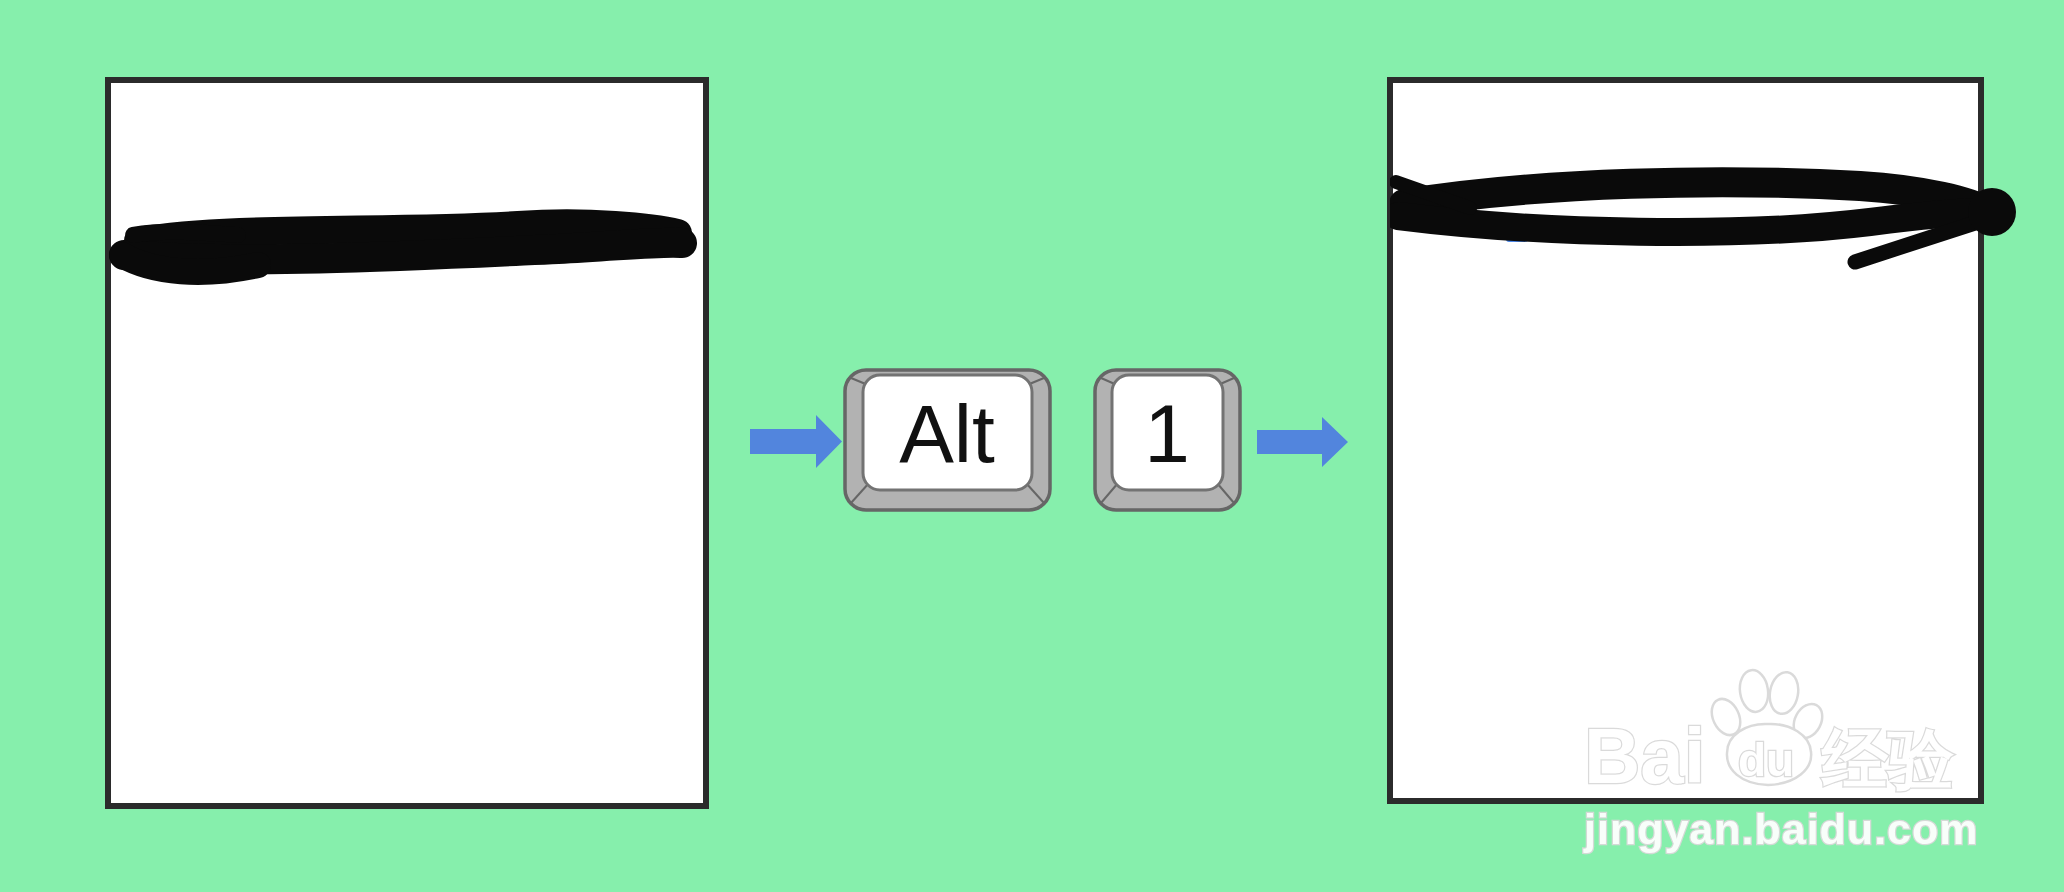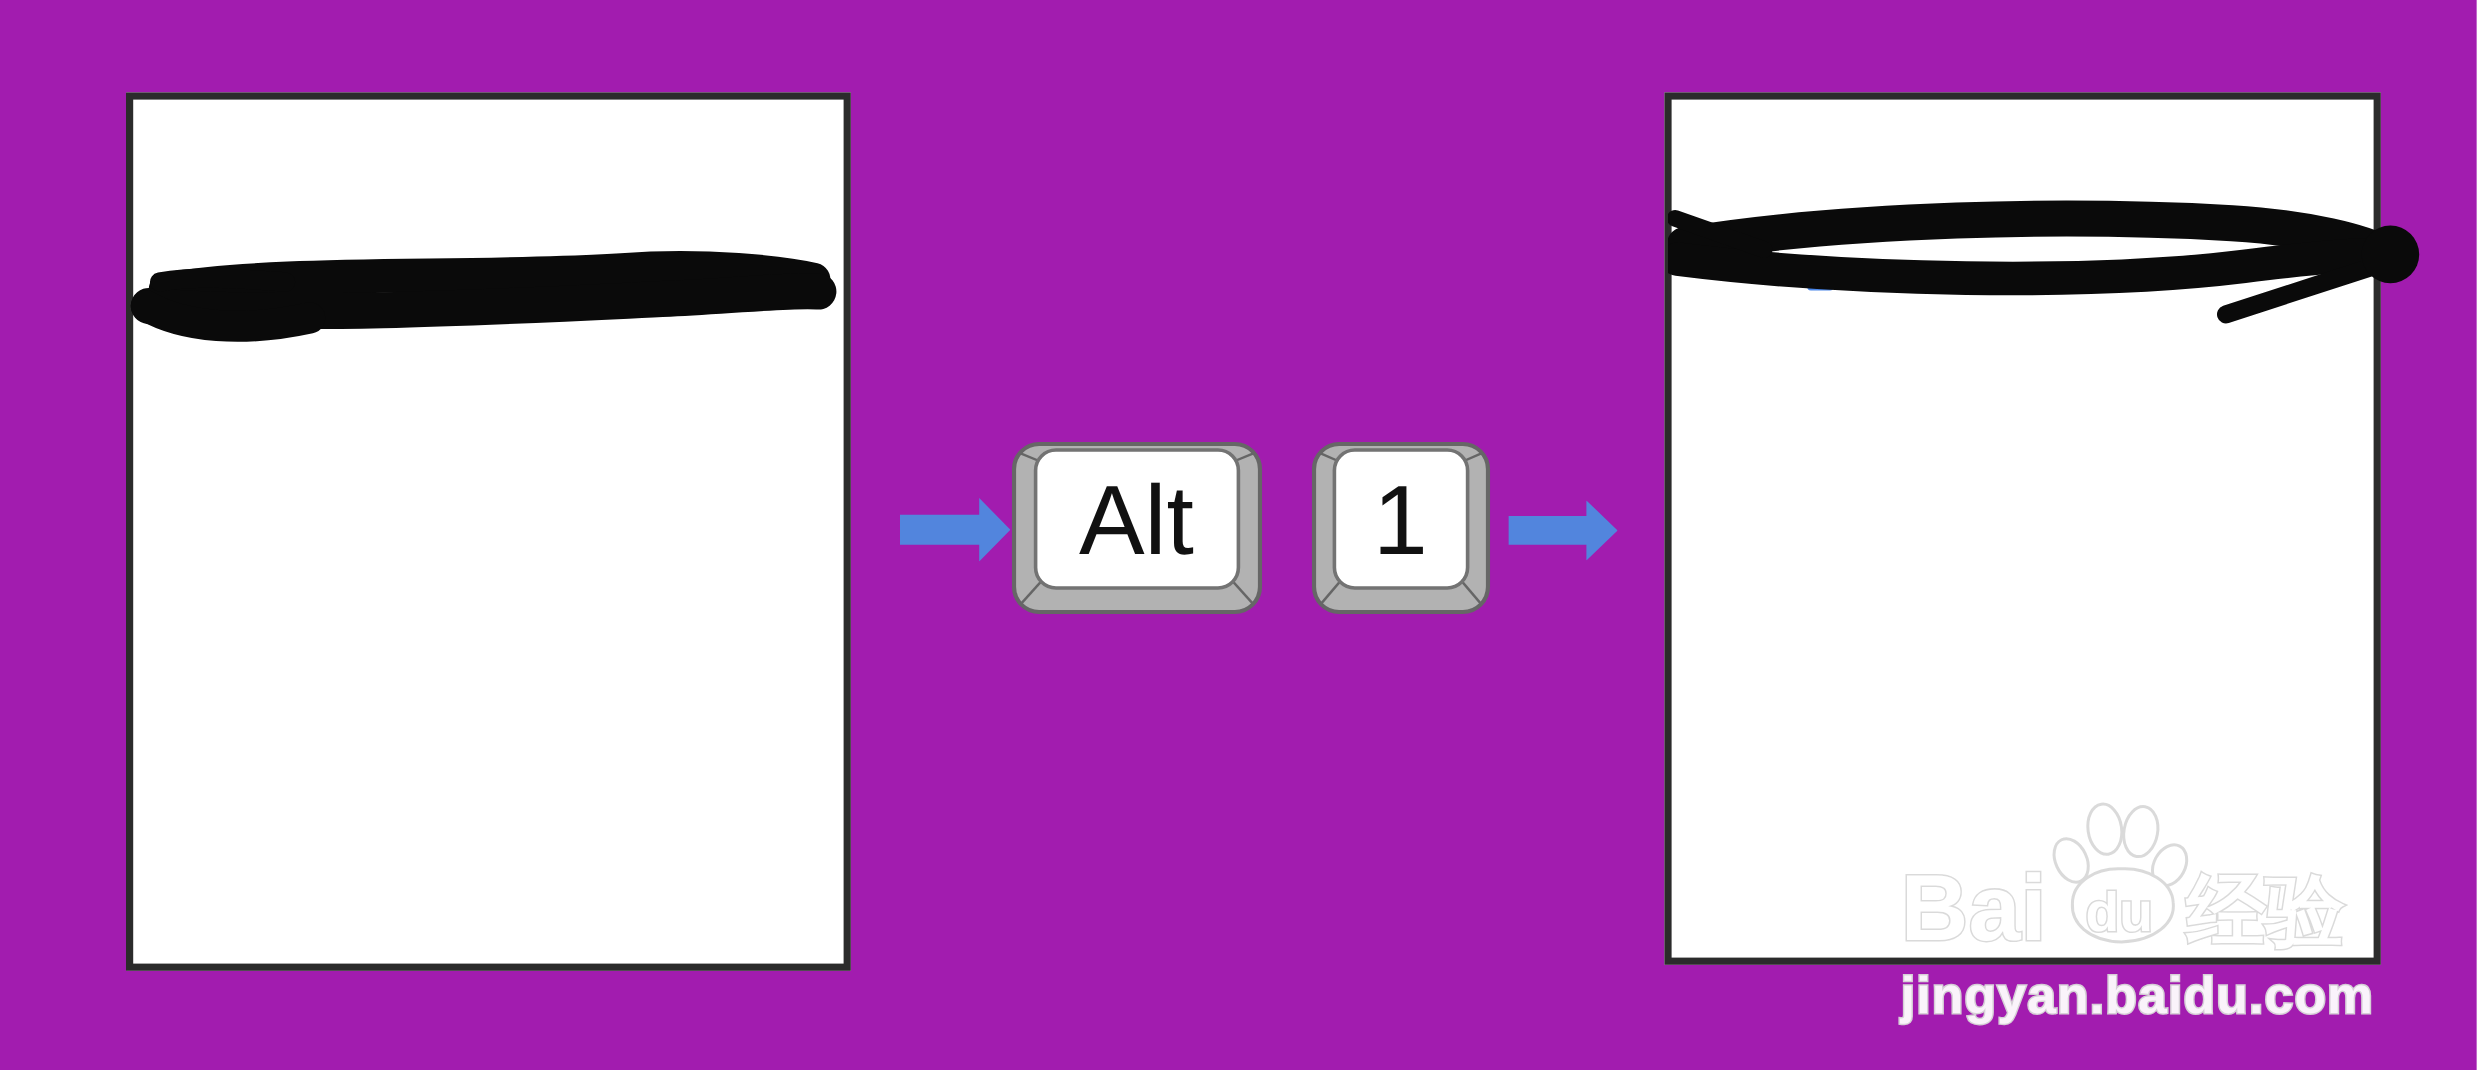--- a/index.html
+++ b/index.html
@@ -4,21 +4,21 @@
 <style>
   html, body {
     margin: 0;
     padding: 0;
     background: #ffffff;
   }
   #canvas {
     position: relative;
     width: 2064px;
     height: 892px;
-    background: #a21caf;
+    background: #86efac;
     overflow: hidden;
     font-family: "Liberation Sans", "DejaVu Sans", sans-serif;
   }
   .abs { position: absolute; }
   .doc-page {
     position: absolute;
     background: #ffffff;
     border: 6px solid #2b2b2b;
     box-sizing: border-box;
   }

